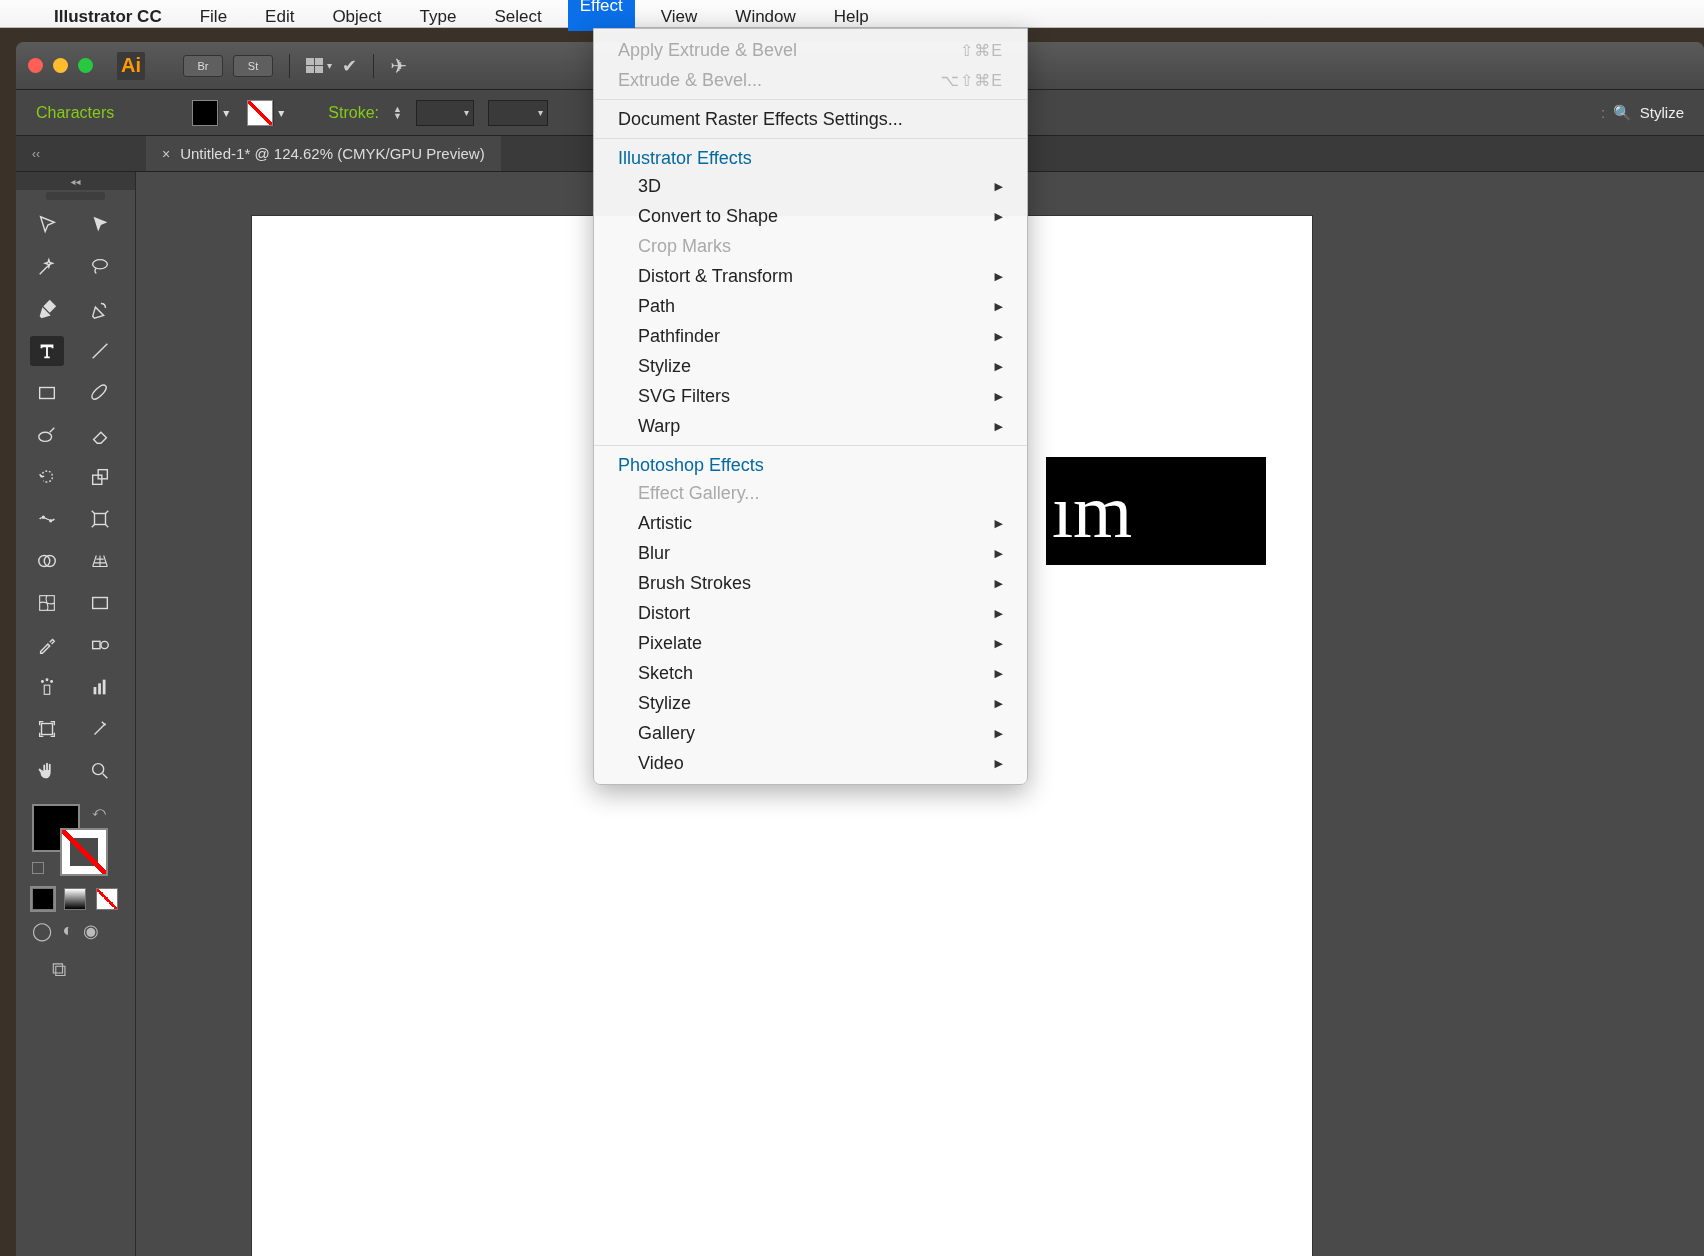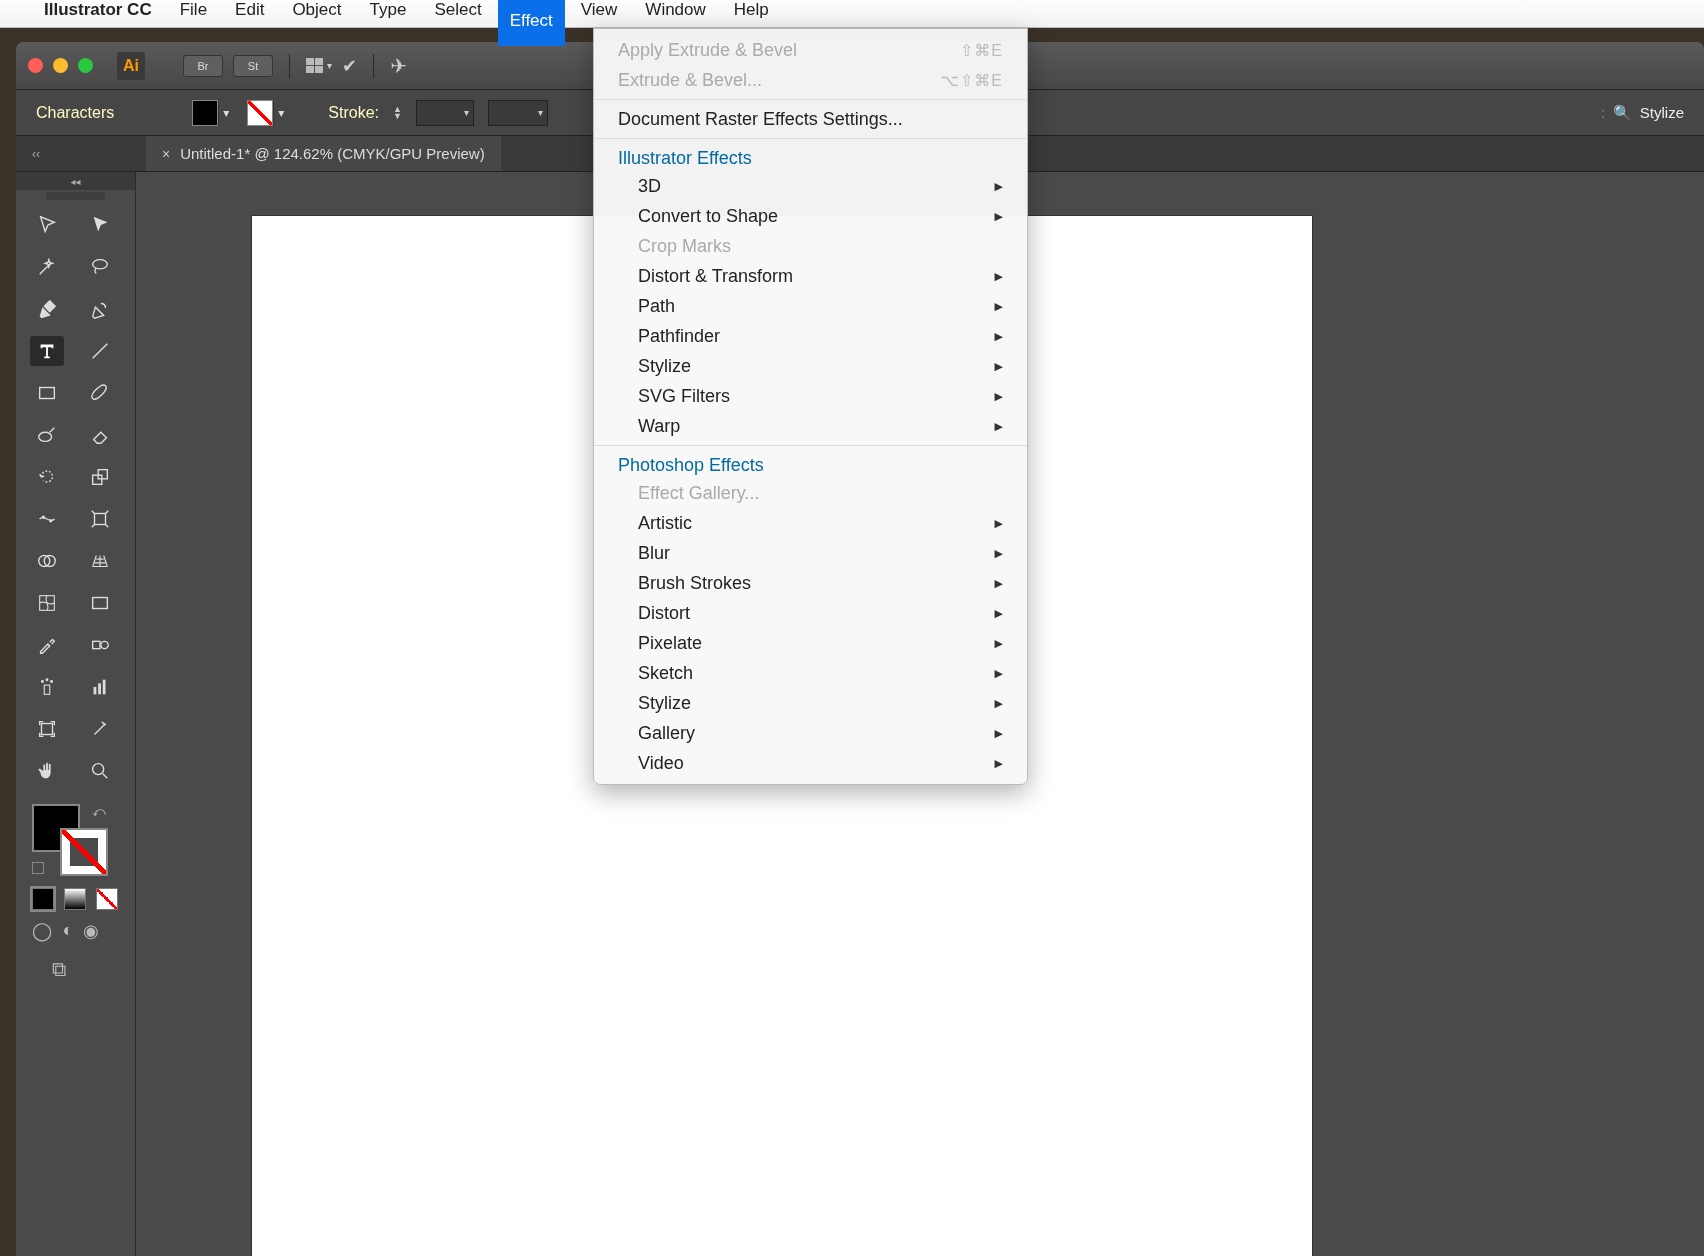--- a/index.html
+++ b/index.html
@@ -1,37 +1,37 @@
 <!DOCTYPE html>
 <html><head>
 <meta charset="utf-8">
 <style>
   * { margin: 0; padding: 0; box-sizing: border-box; font-family: -apple-system, "Helvetica Neue", Arial, sans-serif; }
   body { width: 1704px; height: 1256px; background: #3a3228; overflow: hidden; position: relative; }
 
   
-  .menubar { height: 28px; background: linear-gradient(#fdfdfd,#f3f3f3); display: flex; align-items: flex-start; padding: 0 16px; font-size: 17px; color: #222; gap: 28px; border-bottom: 1px solid #bbb; position: relative; z-index: 100; }
+  .menubar { height: 28px; background: linear-gradient(#fdfdfd,#f3f3f3); display: flex; align-items: flex-end; padding: 0 16px; font-size: 17px; color: #222; gap: 38px; border-bottom: 1px solid #bbb; position: relative; z-index: 100; }
   .menubar .apple { font-size: 18px; }
   .menubar .appname { font-weight: 600; }
   .menubar span { cursor: default; white-space: nowrap; }
   .menubar .active { background: #0a6fe8; color: #fff; padding: 15px 12px; margin: -4px -12px; }
 
   
   .window { position: absolute; top: 42px; left: 16px; right: 0; bottom: 0; background: #4a4a4a; border-radius: 8px 8px 0 0; overflow: hidden; }
   .titlebar { height: 48px; background: linear-gradient(#5a5a5a,#474747); display: flex; align-items: center; padding: 0 12px; gap: 10px; border-bottom: 1px solid #222; }
   .traffic { display: flex; gap: 10px; margin-right: 14px; }
   .traffic span { width: 15px; height: 15px; border-radius: 50%; display: block; }
   .close { background: #ff5f57; } .min { background: #ffbd2e; } .max { background: #28c940; }
-  .ai-icon { width: 28px; height: 28px; background: #3a3a3a; color: #ff9a00; font-weight: 700; font-size: 16px; display:flex; align-items:center; justify-content:center; border-radius:2px; }
+  .ai-icon { width: 28px; height: 28px; background: #3a3a3a; color: #ff9a00; font-weight: 700; font-size: 20px; display:flex; align-items:center; justify-content:center; border-radius:2px; }
   .bridge-btn { width:40px; height:22px; background:#5f5f5f; color:#ddd; font-size:11px; display:flex; align-items:center; justify-content:center; border:1px solid #333; border-radius:3px; font-weight:400;}
   .titlebar .sep { width:1px; height:24px; background:#2a2a2a; margin:0 6px;}
 
   
   .controlbar { height: 46px; background:#464646; display:flex; align-items:center; padding:0 20px; gap:14px; border-bottom:1px solid #222; color:#eee; font-size:15px;}
-  .controlbar .lbl { color:#fef9c3; font-size:16px; }
+  .controlbar .lbl { color:#84cc16; font-size:16px; }
   .swatch { width:26px;height:26px;border:1px solid #888;}
   .swatch.black{background:#000;}
   .dropdown-slash{width:26px;height:26px;border:1px solid #888;background:#fff;position:relative;}
   .dropdown-slash::after{content:'';position:absolute;left:0;top:0;width:100%;height:100%;background:linear-gradient(to top right,transparent 45%,red 45%,red 55%,transparent 55%);}
   .chev{color:#ddd;font-size:12px;padding:0 4px;border-left:1px solid #333;height:26px;display:flex;align-items:center;}
   .spinner{display:flex;flex-direction:column;font-size:9px;color:#ccc;line-height:7px;}
   .dd-box{width:58px;height:26px;background:#3a3a3a;border:1px solid #222;display:flex;align-items:center;justify-content:flex-end;padding:0 4px;}
   .search-font{margin-left:auto;display:flex;align-items:center;gap:8px;color:#eee;font-size:15px;}
   .search-font .mag{color:#bbb;font-size:15px;}
 
@@ -417,15 +417,16 @@
       <div class="mode-icons">
         <span>◯</span>
         <span>◐</span>
         <span>◉</span>
       </div>
       <div class="screen-icon">⧉</div>
     </div>
 
     <div class="canvas-wrap">
       <div class="artboard"></div>
+      <div class="sample-text">ım</div>
     </div>
   </div>
 </div>
 
 </body></html>

